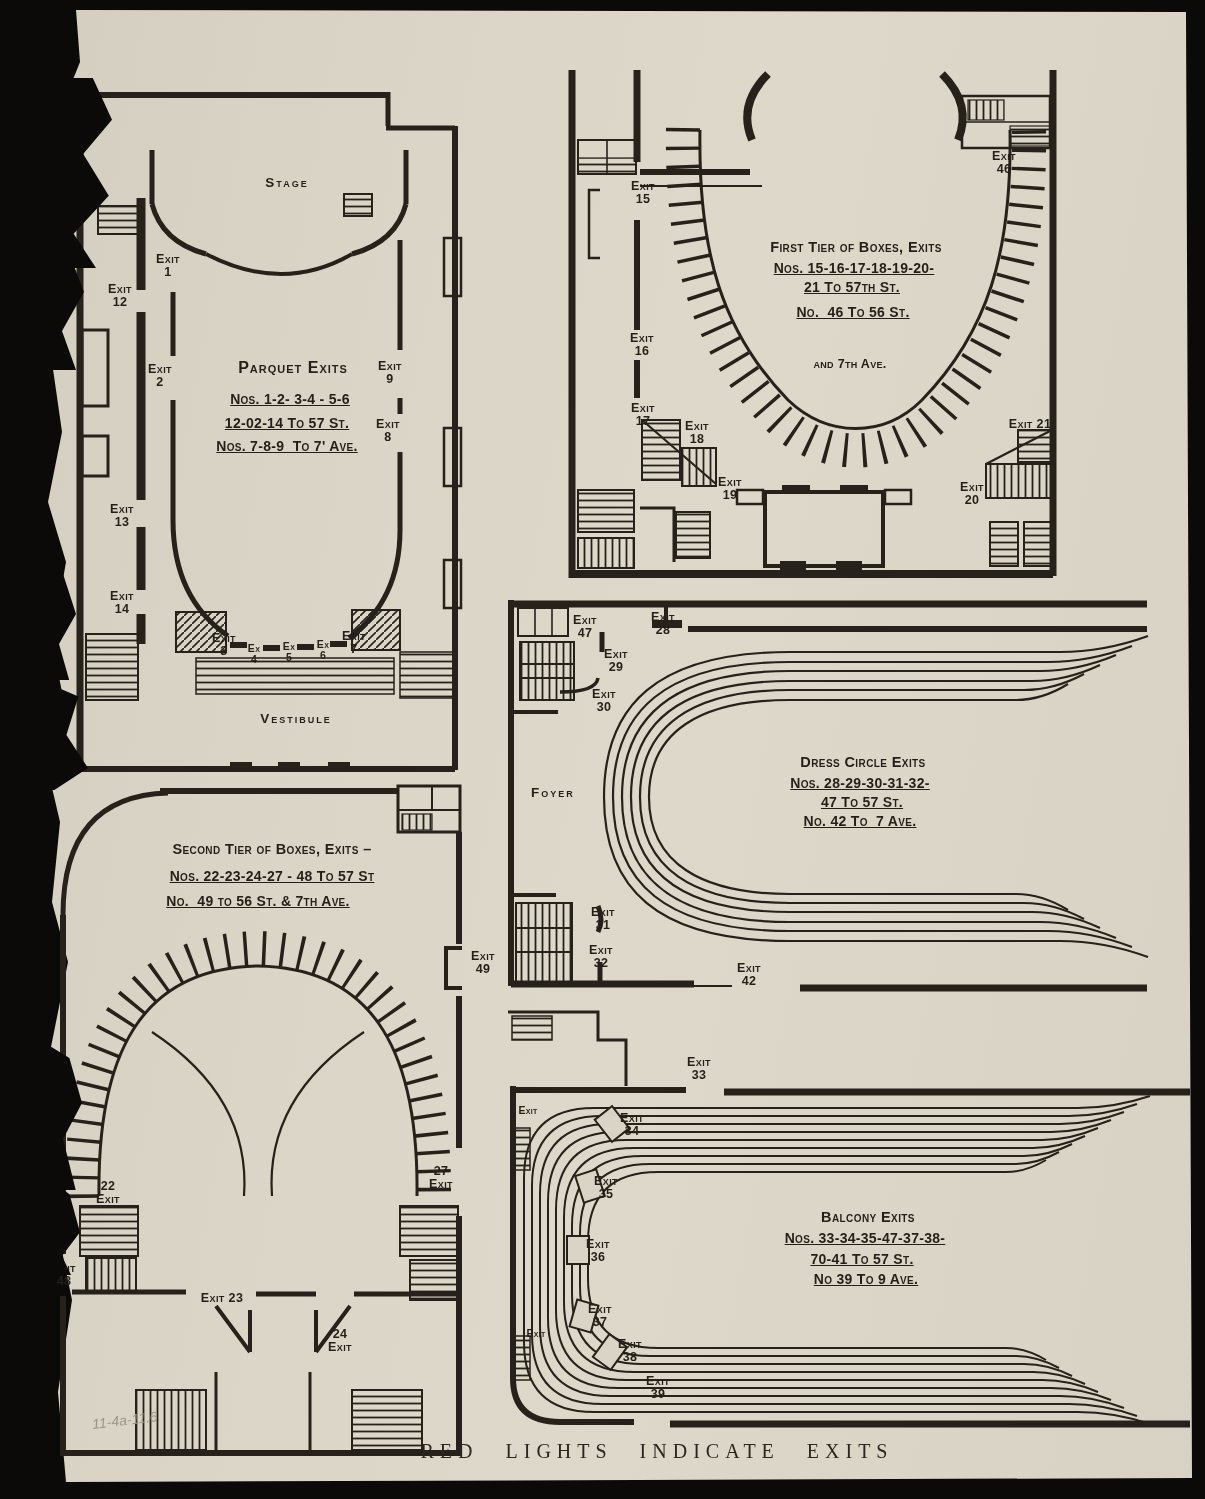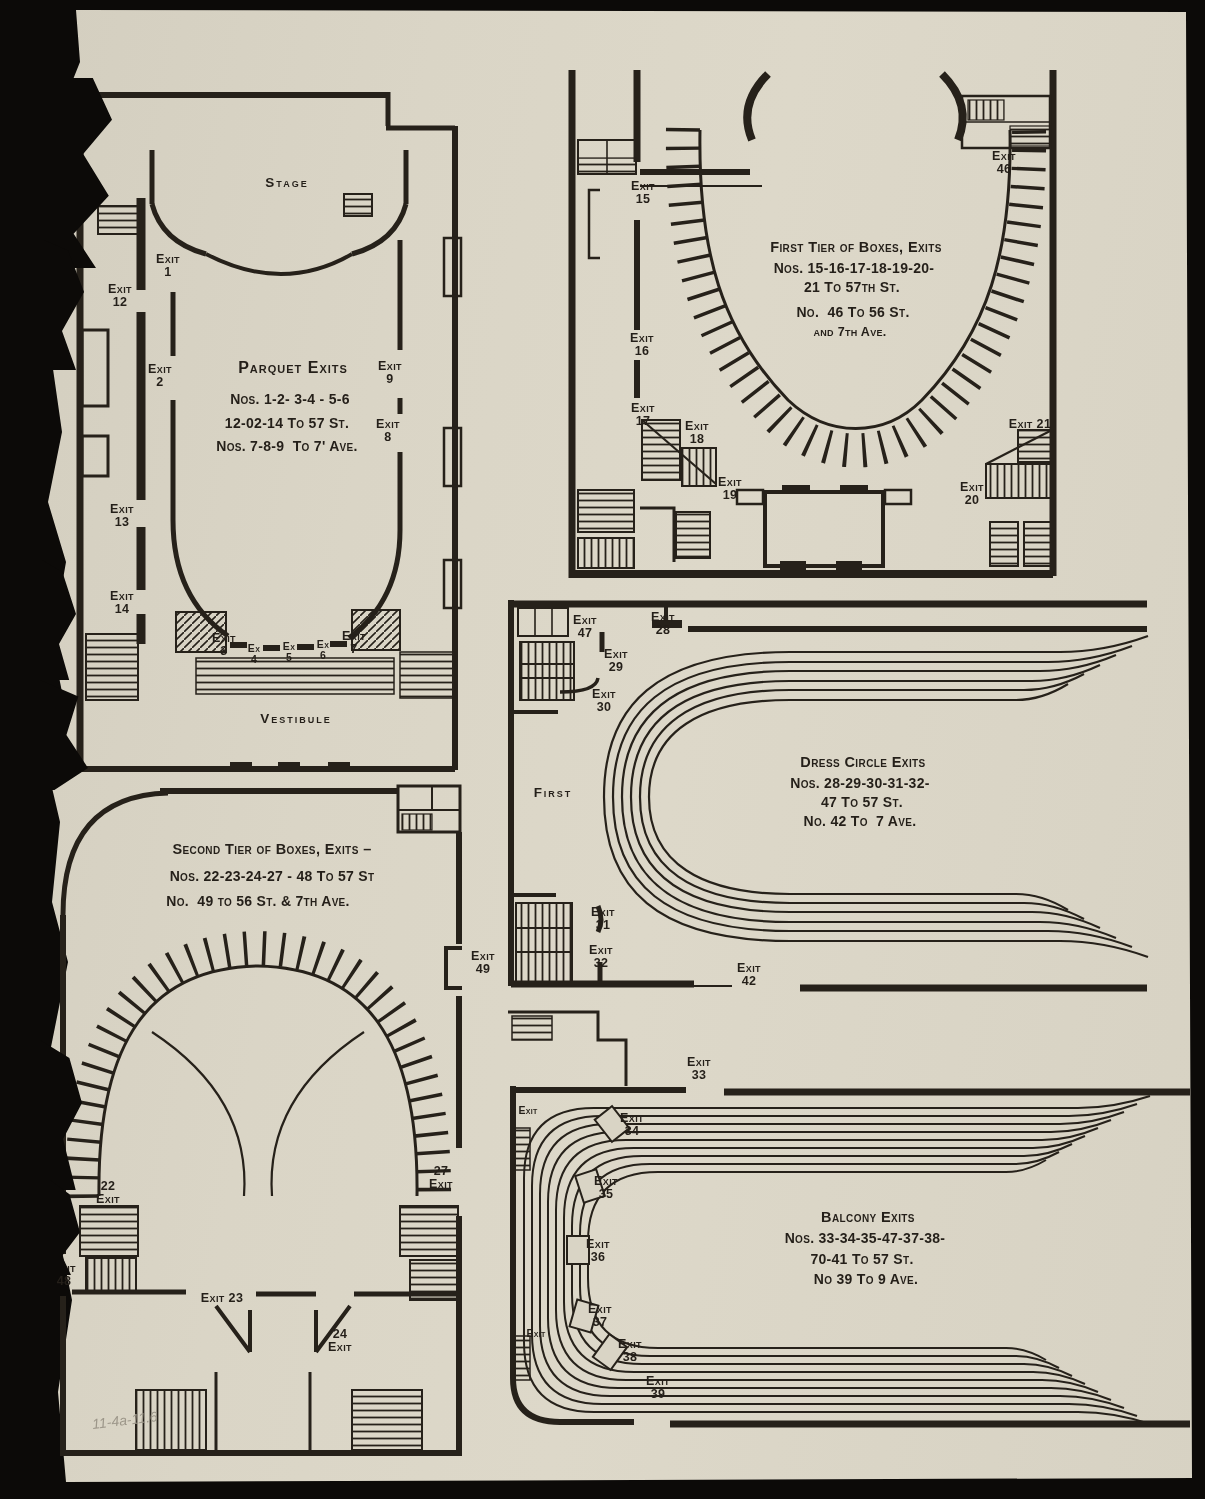--- a/index.html
+++ b/index.html
@@ -8,22 +8,22 @@
   .paper{position:absolute;inset:0;background:linear-gradient(100deg,#d3cebf 0%,#dad5c6 30%,#ddd8c9 55%,#d7d2c3 100%);
          clip-path:polygon(76px 10px,1186px 12px,1192px 1478px,66px 1482px,58px 1392px,72px 1300px,54px 1212px,62px 1124px,50px 1052px,68px 962px,52px 902px,60px 822px,46px 762px,64px 702px,52px 642px,66px 562px,48px 502px,62px 432px,52px 362px,68px 302px,54px 242px,70px 172px,60px 112px,80px 62px);}
   .linework{position:absolute;left:0;top:0;z-index:1;}
   .tear{position:absolute;background:#0c0a08;z-index:3;}
   .lbl{position:absolute;z-index:2;color:#241f19;font-weight:bold;font-variant:small-caps;
        white-space:pre;text-align:center;line-height:1.02;transform:translateX(-50%);}
   .exit{font-size:12.5px;letter-spacing:.4px;}
   .exit-sm{font-size:10.5px;letter-spacing:.3px;}
   .t1{font-size:16px;letter-spacing:1px;}
   .t2{font-size:14.5px;letter-spacing:.4px;}
-  .note{font-size:14px;letter-spacing:.3px;}
-  .note-sm{font-size:12.5px;letter-spacing:.3px;}
+  .note{font-size:14px;letter-spacing:.3px;text-decoration:underline;}
+  .note-sm{font-size:12.5px;letter-spacing:.3px;margin-top:32px;}
   .room{font-size:13.5px;letter-spacing:2px;}
   .caption{position:absolute;z-index:2;color:#2a2620;font-family:"Liberation Serif",serif;
        font-size:20px;letter-spacing:6px;word-spacing:16px;transform:translateX(-50%);white-space:pre;}
   .pencil{position:absolute;z-index:2;color:#9d978a;font-style:italic;font-size:14px;
        transform:rotate(-7deg);white-space:pre;}
 </style>
 </head>
 <body>
 
 <div class="stage">
@@ -301,21 +301,21 @@
   <div class="lbl exit" style="left:616px;top:648px">Exit
 29</div>
   <div class="lbl exit" style="left:604px;top:688px">Exit
 30</div>
   <div class="lbl exit" style="left:603px;top:906px">Exit
 31</div>
   <div class="lbl exit" style="left:601px;top:944px">Exit
 32</div>
   <div class="lbl exit" style="left:749px;top:962px">Exit
 42</div>
-  <div class="lbl room" style="left:553px;top:786px">First</div>
+  <div class="lbl room" style="left:553px;top:786px">Foyer</div>
   <div class="lbl t2" style="left:863px;top:755px">Dress Circle Exits</div>
   <div class="lbl note" style="left:860px;top:776px">Nos. 28-29-30-31-32-</div>
   <div class="lbl note" style="left:862px;top:795px">47 To 57 St.</div>
   <div class="lbl note" style="left:860px;top:814px">No. 42 To  7 Ave.</div>
 
   <div class="lbl exit" style="left:699px;top:1056px">Exit
 33</div>
   <div class="lbl exit" style="left:632px;top:1112px">Exit
 34</div>
   <div class="lbl exit" style="left:606px;top:1175px">Exit
@@ -328,20 +328,21 @@
 38</div>
   <div class="lbl exit" style="left:658px;top:1375px">Exit
 39</div>
   <div class="lbl exit-sm" style="left:528px;top:1105px">Exit</div>
   <div class="lbl exit-sm" style="left:536px;top:1328px">Exit</div>
   <div class="lbl t2" style="left:868px;top:1210px">Balcony Exits</div>
   <div class="lbl note" style="left:865px;top:1231px">Nos. 33-34-35-47-37-38-</div>
   <div class="lbl note" style="left:862px;top:1252px">70-41 To 57 St.</div>
   <div class="lbl note" style="left:866px;top:1272px">No 39 To 9 Ave.</div>
 
+  <div class="caption" style="left:657px;top:1440px">RED LIGHTS INDICATE EXITS</div>
   <div class="pencil" style="left:92px;top:1412px">11-4a-11.6</div>
 
   <div class="tear" style="left:48px;top:78px;width:64px;height:190px;clip-path:polygon(0 0,70% 0,100% 22%,55% 40%,95% 62%,40% 82%,75% 100%,0 100%)"></div>
   <div class="tear" style="left:44px;top:240px;width:40px;height:130px;clip-path:polygon(0 0,60% 8%,100% 40%,45% 70%,80% 100%,0 100%)"></div>
   <div class="tear" style="left:42px;top:560px;width:34px;height:120px;clip-path:polygon(0 0,60% 10%,100% 45%,50% 70%,80% 100%,0 100%)"></div>
   <div class="tear" style="left:40px;top:680px;width:48px;height:110px;clip-path:polygon(0 0,80% 15%,55% 50%,100% 80%,30% 100%,0 100%)"></div>
   <div class="tear" style="left:40px;top:1040px;width:42px;height:150px;clip-path:polygon(0 0,70% 12%,100% 42%,55% 66%,85% 100%,0 100%)"></div>
   <div class="tear" style="left:50px;top:1180px;width:30px;height:95px;clip-path:polygon(0 0,65% 15%,100% 55%,40% 80%,70% 100%,0 100%)"></div>
 </div>
 

